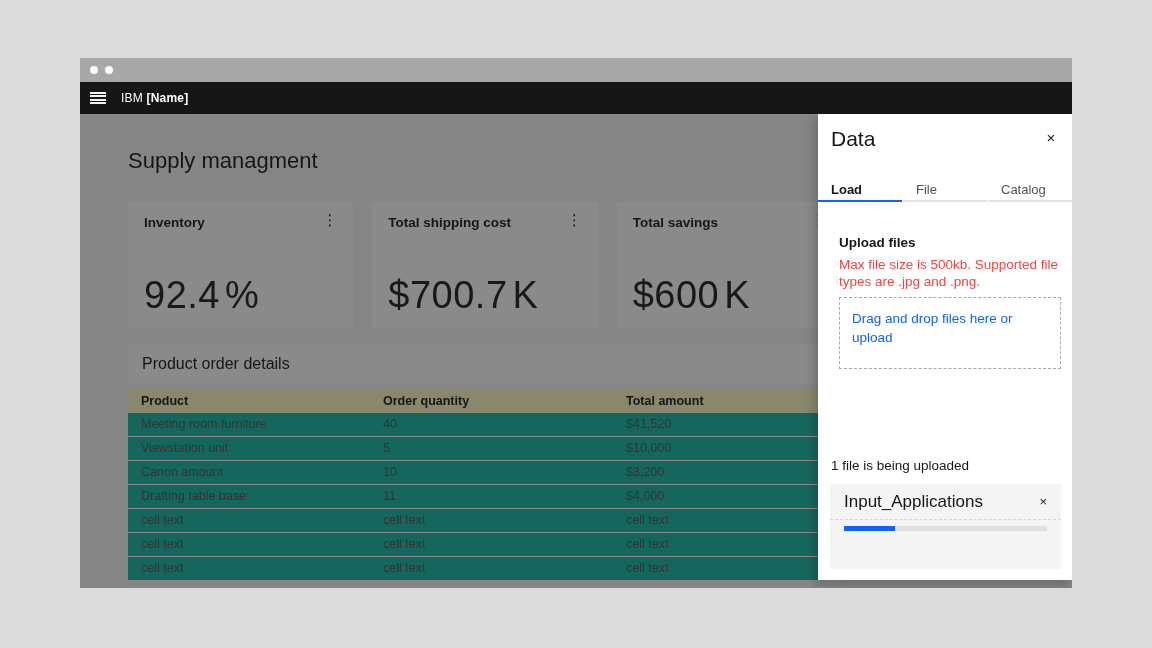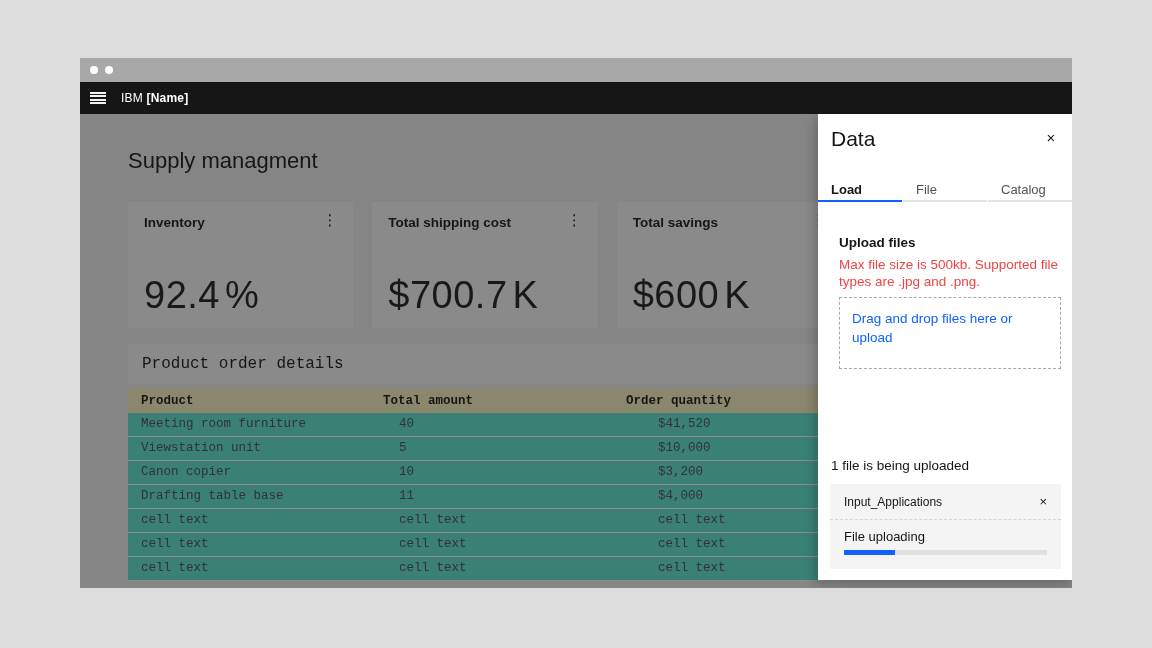--- a/index.html
+++ b/index.html
@@ -44,37 +44,37 @@
   .overflow-btn {
     position:absolute; top:10px; right:16px; border:none; background:transparent;
     font-size:15px; line-height:15px; color:#161616; cursor:pointer; letter-spacing:0;
   }
   .card-value {
     position:absolute; left:16px; bottom:11px;
     font-size:38px; font-weight:300; color:#1c1c1c; letter-spacing:0.5px;
   }
   .card-unit { margin-left:5px; }
   
-  .table-section { margin-top:16px; width:714px;font-family:Liberation Mono, monospace; }
+  .table-section { margin-top:16px; width:714px; }
   .tbl-title {
     height:40px; background:#ffffff; display:flex; align-items:center;
     padding:0 14px; font-size:16px; color:#161616;
   }
   .tbl-gap { height:5px; }
   .tbl-header {
     display:grid; grid-template-columns:242px 243px 1fr;
     background:#fef9c3; height:24px;
   }
   .tbl-header .cell {
     font-size:12.5px; font-weight:700; color:#161616; line-height:24px; padding-left:13px;
     white-space:nowrap; overflow:hidden;
   }
   .tbl-row {
     display:grid; grid-template-columns:242px 243px 1fr;
-    background:#5eead4; height:24px; border-bottom:1px solid #ffffff;gap:16px;
+    background:#14b8a6; height:24px; border-bottom:1px solid #ffffff;
   }
   .tbl-row .cell {
     font-size:12.5px; color:#505050; line-height:23px; padding-left:13px;
     white-space:nowrap; overflow:hidden;
   }
   .tbl-partial { height:7px; background:#f6f6f6; }
   
   .overlay {
     position:absolute; left:0; top:56px; right:0; bottom:0;
     background:rgba(22,22,22,0.5); z-index:20;
@@ -106,21 +106,21 @@
   .dropzone-link {
     display:block; color:#0f62fe; font-size:13.5px; line-height:19px; width:182px;
     background:transparent; border:none; text-align:left; cursor:pointer; padding:0;
   }
   .upload-status { position:absolute; left:13px; bottom:107px; font-size:13.5px; color:#161616; }
   .file-card { position:absolute; left:12px; right:11px; bottom:11px; height:85px; background:#f4f4f4; }
   .file-card-head {
     height:36px; display:flex; align-items:center; justify-content:space-between;
     padding:0 14px; border-bottom:1px dashed #d4d4d4;
   }
-  .file-name { font-size:12px; color:#161616; }
+  .file-name { font-size:17px; color:#161616; }
   .file-close { border:none; background:transparent; font-size:13px; color:#161616; cursor:pointer; }
   .file-state { margin:9px 14px 0; font-size:13px; color:#161616; }
   .progress-track { margin:6px 14px 0; height:5px; background:#e0e0e0; }
   .progress-fill { height:100%; background:#0f62fe; }
 </style>
 </head>
 <body>
 
 <div class="browser">
 
@@ -161,35 +161,35 @@
         <button class="overflow-btn">⋮</button>
         <div class="card-value"><span>$600</span><span class="card-unit">K</span></div>
       </div>
     </div>
 
     <div class="table-section">
       <div class="tbl-title">Product order details</div>
       <div class="tbl-gap"></div>
       <div class="tbl-header">
         <div class="cell">Product</div>
+        <div class="cell">Order quantity</div>
         <div class="cell">Total amount</div>
-        <div class="cell">Order quantity</div>
       </div>
       <div class="tbl-row">
         <div class="cell">Meeting room furniture</div>
         <div class="cell">40</div>
         <div class="cell">$41,520</div>
       </div>
       <div class="tbl-row">
         <div class="cell">Viewstation unit</div>
         <div class="cell">5</div>
         <div class="cell">$10,000</div>
       </div>
       <div class="tbl-row">
-        <div class="cell">Canon copier</div>
+        <div class="cell">Canon amount</div>
         <div class="cell">10</div>
         <div class="cell">$3,200</div>
       </div>
       <div class="tbl-row">
         <div class="cell">Drafting table base</div>
         <div class="cell">11</div>
         <div class="cell">$4,000</div>
       </div>
       <div class="tbl-row">
         <div class="cell">cell text</div>
@@ -230,20 +230,19 @@
       </div>
     </div>
 
     <div class="upload-status">1 file is being uploaded</div>
 
     <div class="file-card">
       <div class="file-card-head">
         <span class="file-name">Input_Applications</span>
         <button class="file-close">×</button>
       </div>
-      <div class="file-state">File uploading</div>
       <div class="progress-track">
         <div class="progress-fill" style="width: 25%;"></div>
       </div>
     </div>
   </aside>
 
 </div>
 
 </body></html>

